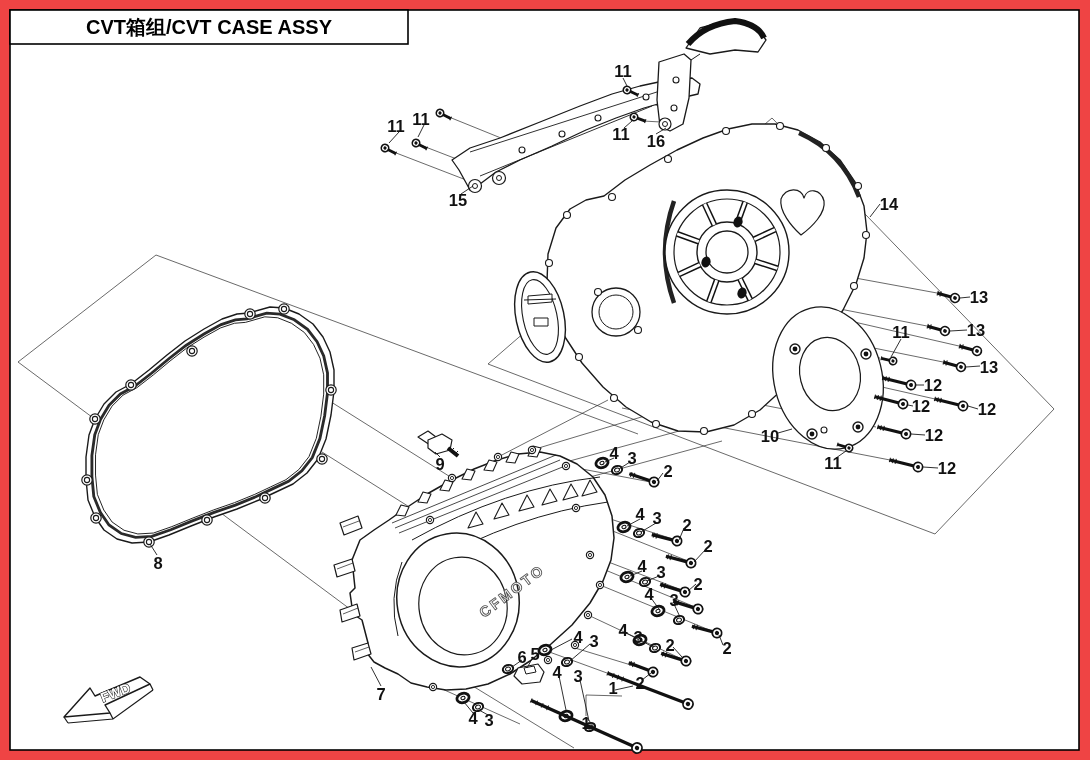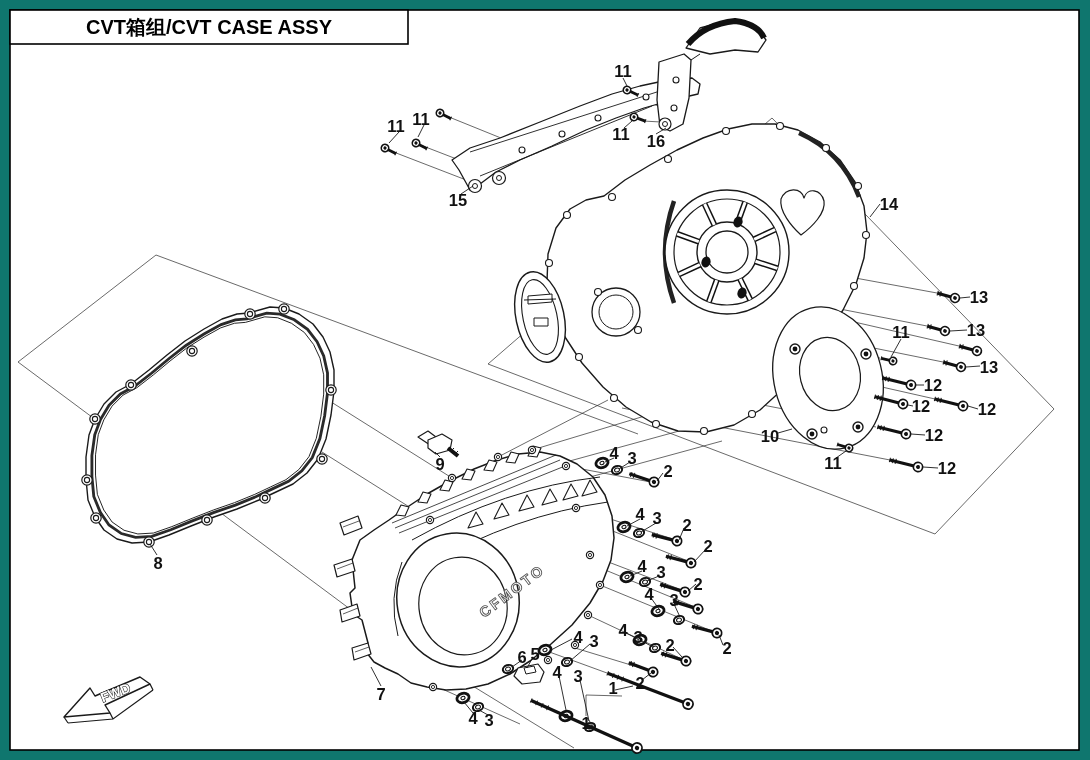--- a/index.html
+++ b/index.html
@@ -1,16 +1,16 @@
 <!DOCTYPE html>
 <html><head>
 <meta charset="utf-8">
 <style>
   html,body{margin:0;padding:0;background:#e8e8e8;}
-  .page{position:relative;width:1090px;height:760px;background:#0f766e;font-family:"Liberation Sans",sans-serif;overflow:hidden;}
+  .page{position:relative;width:1090px;height:760px;background:#ef4444;font-family:"Liberation Sans",sans-serif;overflow:hidden;}
   svg{position:absolute;left:0;top:0;}
   .ln{stroke:#1a1a1a;fill:none;}
   .thin{stroke:#2a2a2a;stroke-width:0.7;fill:none;}
   .part{stroke:#1a1a1a;fill:#ffffff;stroke-linejoin:round;}
   .callout{font:bold 16.5px "Liberation Sans",sans-serif;fill:#111;text-anchor:middle;}
   .title-text{font:bold 20px "Liberation Sans",sans-serif;fill:#000;text-anchor:middle;}
   .logo-text{font:bold 14.5px "Liberation Sans",sans-serif;letter-spacing:2.5px;fill:#ffffff;stroke:#555;stroke-width:0.9px;text-anchor:middle;}
   .fwd-text{font:bold 13.5px "Liberation Sans",sans-serif;fill:#ffffff;stroke:#111;stroke-width:1.1px;paint-order:stroke;text-anchor:middle;}
 </style>
 </head>

